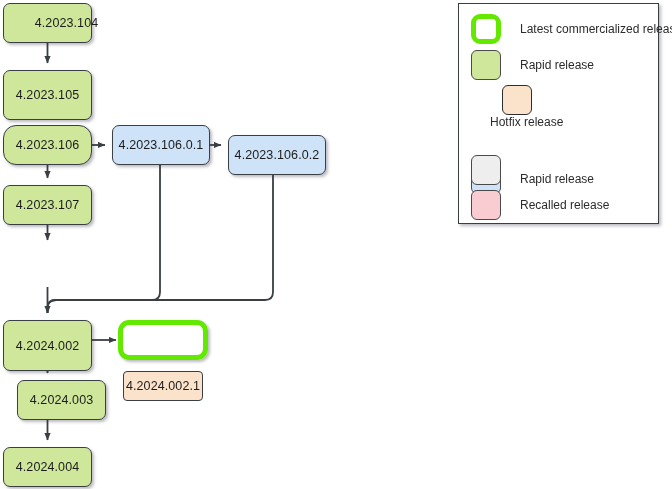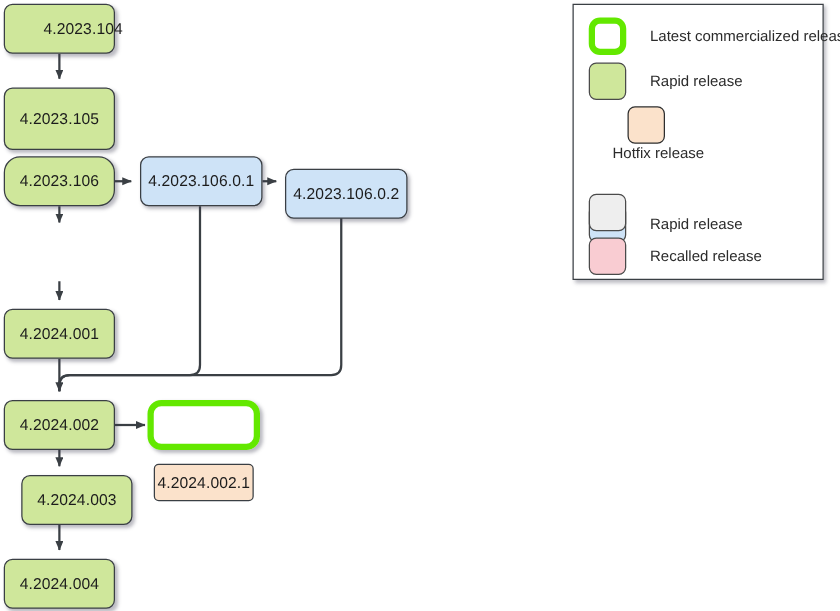--- a/index.html
+++ b/index.html
@@ -142,26 +142,26 @@
   </div>
 
   <div class="node story" style="left:3px;  top:70px;  width:89px; height:50px;">
     <span>4.2023.105</span>
   </div>
 
   <div class="node story" style="left:3px;  top:125px; width:89px; height:40px;border-radius:13px;">
     <span>4.2023.106</span>
   </div>
 
-
-  <div class="node story" style="left:3px;  top:247px; width:89px; height:40px;">
-    <span>4.2024.001</span>
-  </div>
-
-  <div class="node story" style="left:3px;  top:320px; width:89px; height:40px;">
+  <div class="node story" style="left:3px;  top:185px; width:89px; height:40px;">
+    <span>4.2023.107</span>
+  </div>
+
+
+  <div class="node story" style="left:3px;  top:320px; width:89px; height:51px;">
     <span>4.2024.002</span>
   </div>
 
   <div class="node story" style="left:17px;  top:380px; width:89px; height:40px;">
     <span>4.2024.003</span>
   </div>
 
   <div class="node story" style="left:3px;  top:447px; width:89px; height:40px;">
     <span>4.2024.004</span>
   </div>

